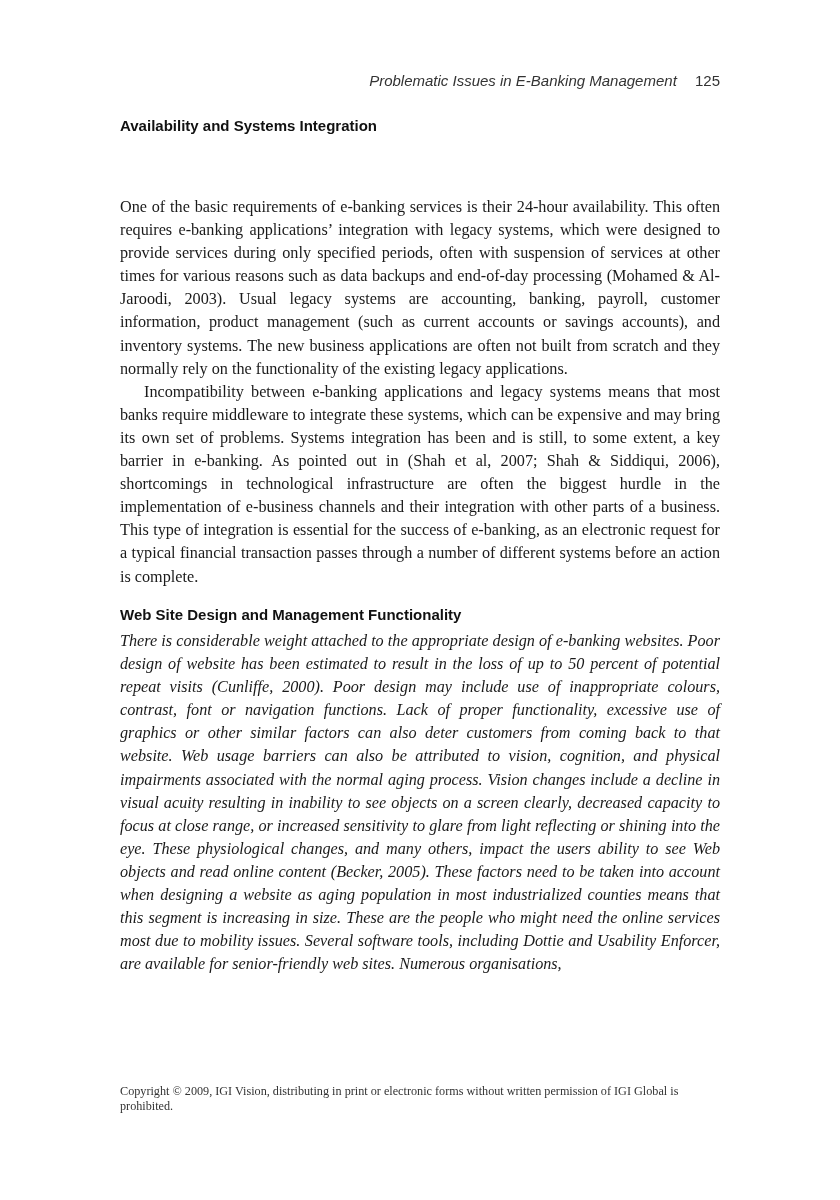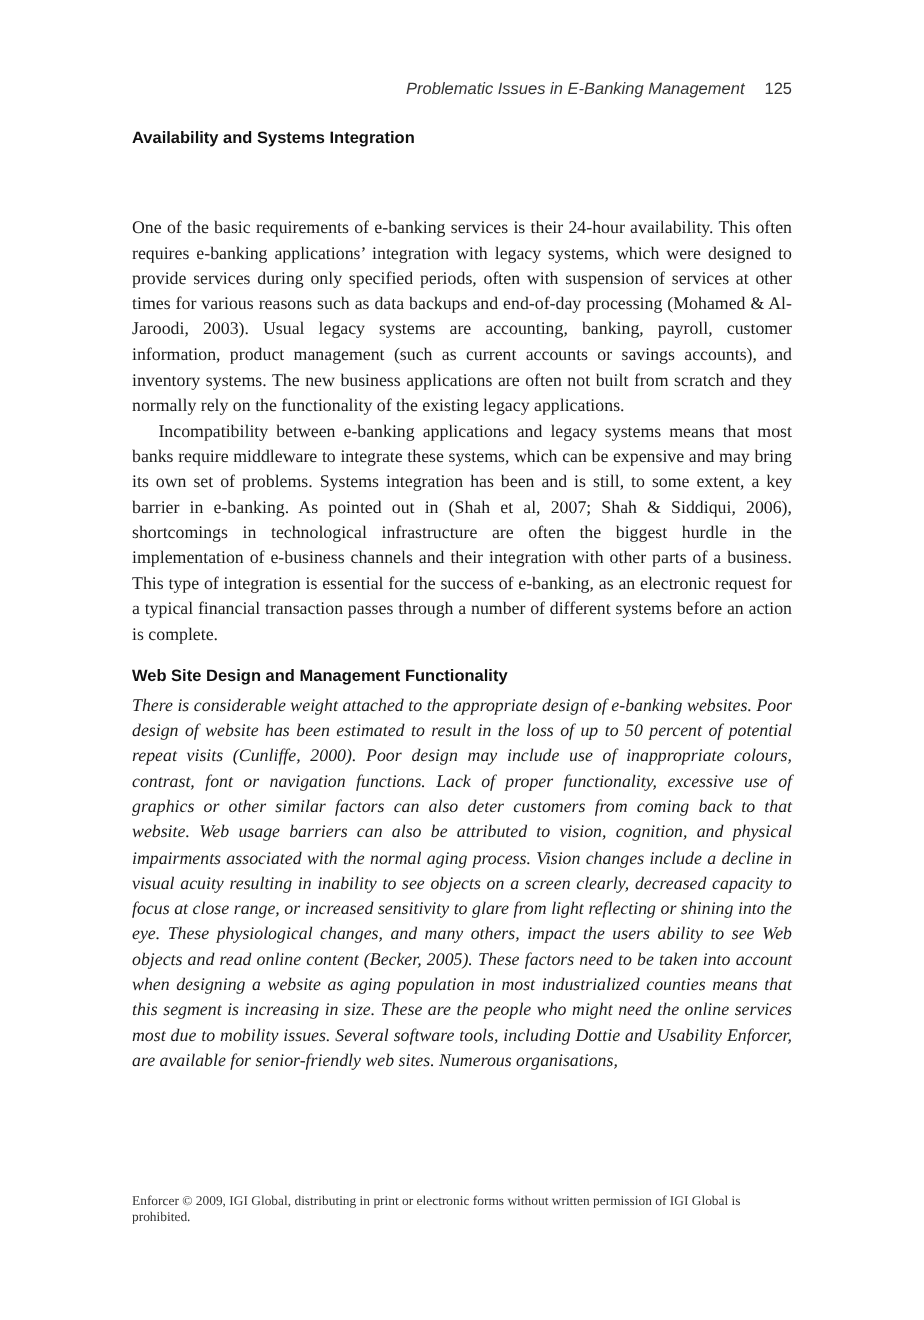--- a/index.html
+++ b/index.html
@@ -39,13 +39,13 @@
   <p>One of the basic requirements of e-banking services is their 24-hour availability. This often requires e-banking applications’ integration with legacy systems, which were designed to provide services during only specified periods, often with suspension of services at other times for various reasons such as data backups and end-of-day processing (Mohamed &amp; Al-Jaroodi, 2003). Usual legacy systems are accounting, banking, payroll, customer information, product management (such as current accounts or savings accounts), and inventory systems. The new business applications are often not built from scratch and they normally rely on the functionality of the existing legacy applications.</p>
   <p class="indent">Incompatibility between e-banking applications and legacy systems means that most banks require middleware to integrate these systems, which can be expensive and may bring its own set of problems. Systems integration has been and is still, to some extent, a key barrier in e-banking. As pointed out in (Shah et al, 2007; Shah &amp; Siddiqui, 2006), shortcomings in technological infrastructure are often the biggest hurdle in the implementation of e-business channels and their integration with other parts of a business. This type of integration is essential for the success of e-banking, as an electronic request for a typical financial transaction passes through a number of different systems before an action is complete.</p>
 </div>
 
 <div class="section-heading" style="top:606px;">Web Site Design and Management Functionality</div>
 
 <div class="body-text" style="top:630px;font-style:italic;">
   <p>There is considerable weight attached to the appropriate design of e-banking websites. Poor design of website has been estimated to result in the loss of up to 50 percent of potential repeat visits (Cunliffe, 2000). Poor design may include use of inappropriate colours, contrast, font or navigation functions.  Lack of proper functionality, excessive use of graphics or other similar factors can also deter customers from coming back to that website. Web usage barriers can also be attributed to vision, cognition, and physical impairments associated with the normal aging process. Vision changes include a decline in visual acuity resulting in inability to see objects on a screen clearly, decreased capacity to focus at close range, or increased sensitivity to glare from light reflecting or shining into the eye. These physiological changes, and  many others, impact the users ability to see Web objects and read online content (Becker, 2005). These factors need to be taken into account when designing a website as aging population in most industrialized counties means that this segment is increasing in size. These are the people who might need the online services most due to mobility issues. Several software tools, including Dottie and Usability Enforcer, are available for senior-friendly web sites. Numerous organisations,</p>
 </div>
 
-<div class="footer">Enforcer © 2009, IGI Global, distributing in print or electronic forms without written permission of IGI Global is prohibited.</div>
+<div class="footer">Copyright © 2009, IGI Vision, distributing in print or electronic forms without written permission of IGI Global is prohibited.</div>
 
 </body></html>

